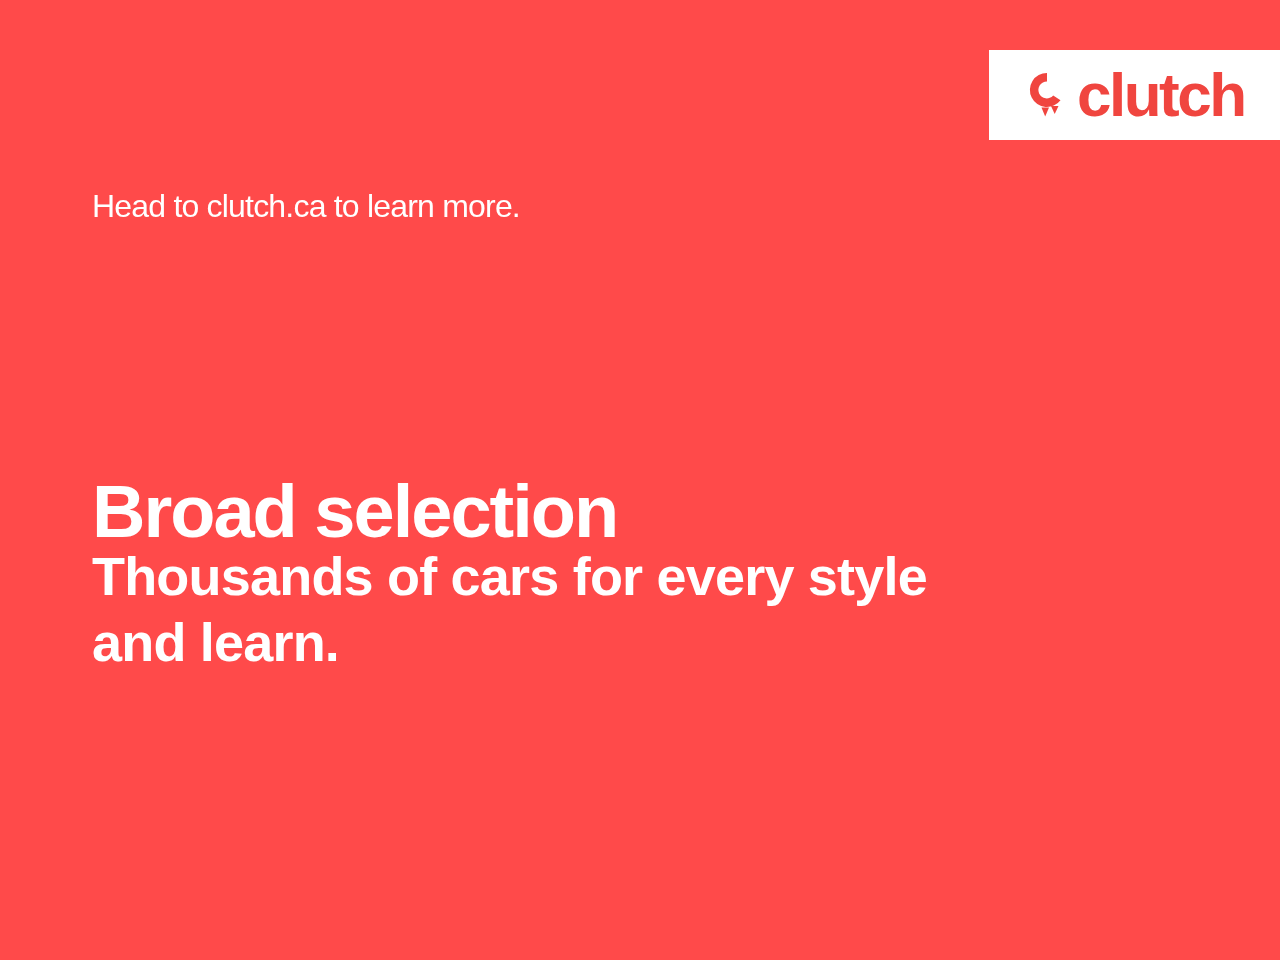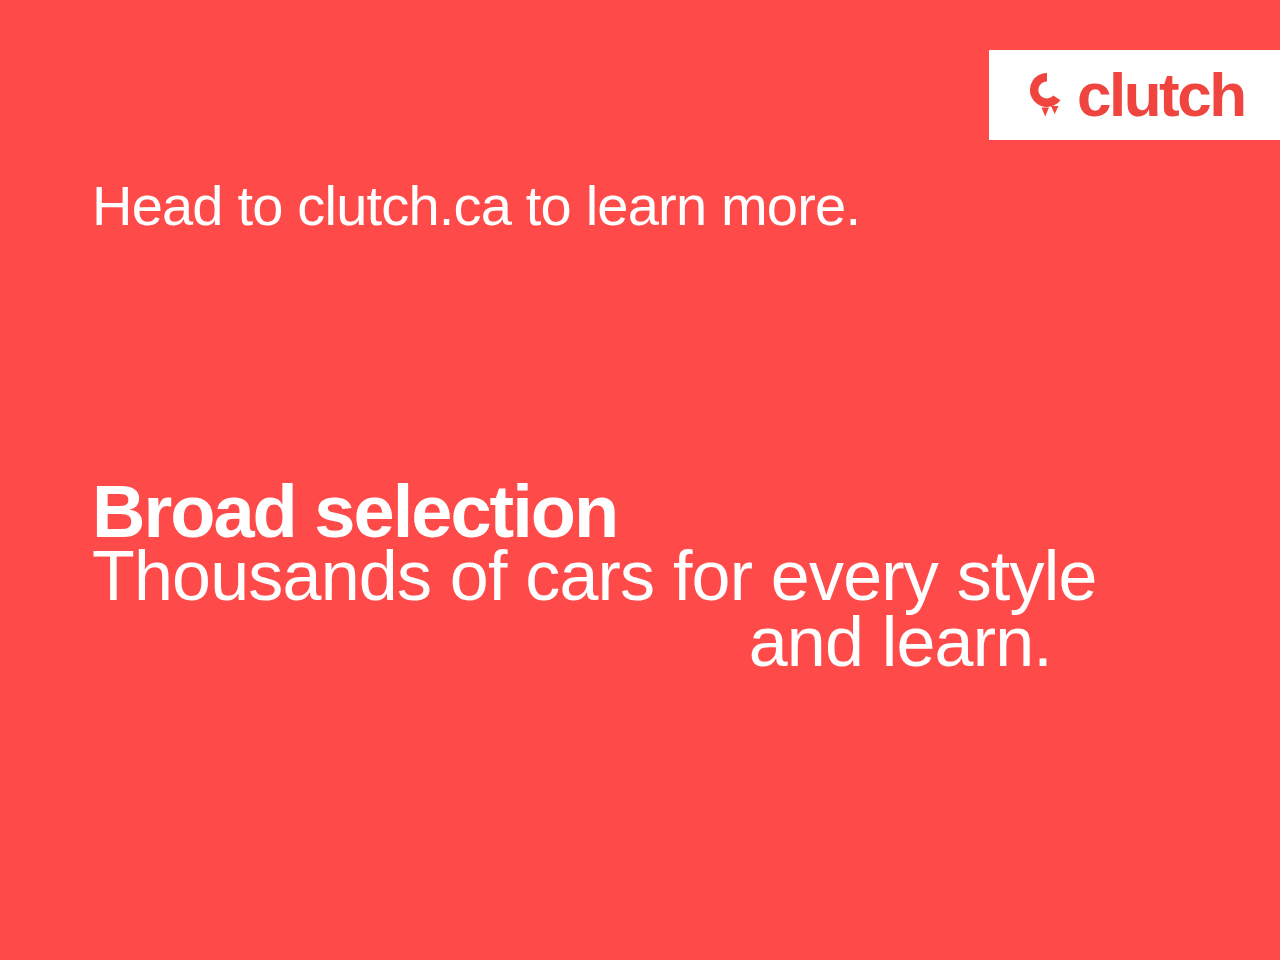--- a/index.html
+++ b/index.html
@@ -58,21 +58,21 @@
     color: #f0453f;
     line-height: 56px;
     white-space: nowrap;
   }
 
   
   .eyebrow {
     position: absolute;
     left: 92px;
     top: 178px;
-    font-size: 56px;
+    font-size: 32px;
     font-weight: normal;
     color: #ffffff;
     letter-spacing: -0.8px;
     line-height: 56px;
     white-space: nowrap;
   }
 
   .headline {
     position: absolute;
     left: 92px;
@@ -83,27 +83,26 @@
     letter-spacing: -2px;
     line-height: 84px;
     white-space: nowrap;
     margin-top: 36px;
   }
 
   .subcopy {
     position: absolute;
     left: 92px;
     top: 543px;
-    font-size: 70px;
-    font-weight: normal;
+    font-size: 54px;
+    font-weight: bold;
     color: #ffffff;
     letter-spacing: -0.8px;
     line-height: 66px;
     max-width: 960px;
-    text-align: right;
   }
   .subcopy .line {
     display: block;
     white-space: nowrap;
   }
 </style>
 </head>
 <body>
 
 <div id="slide">

